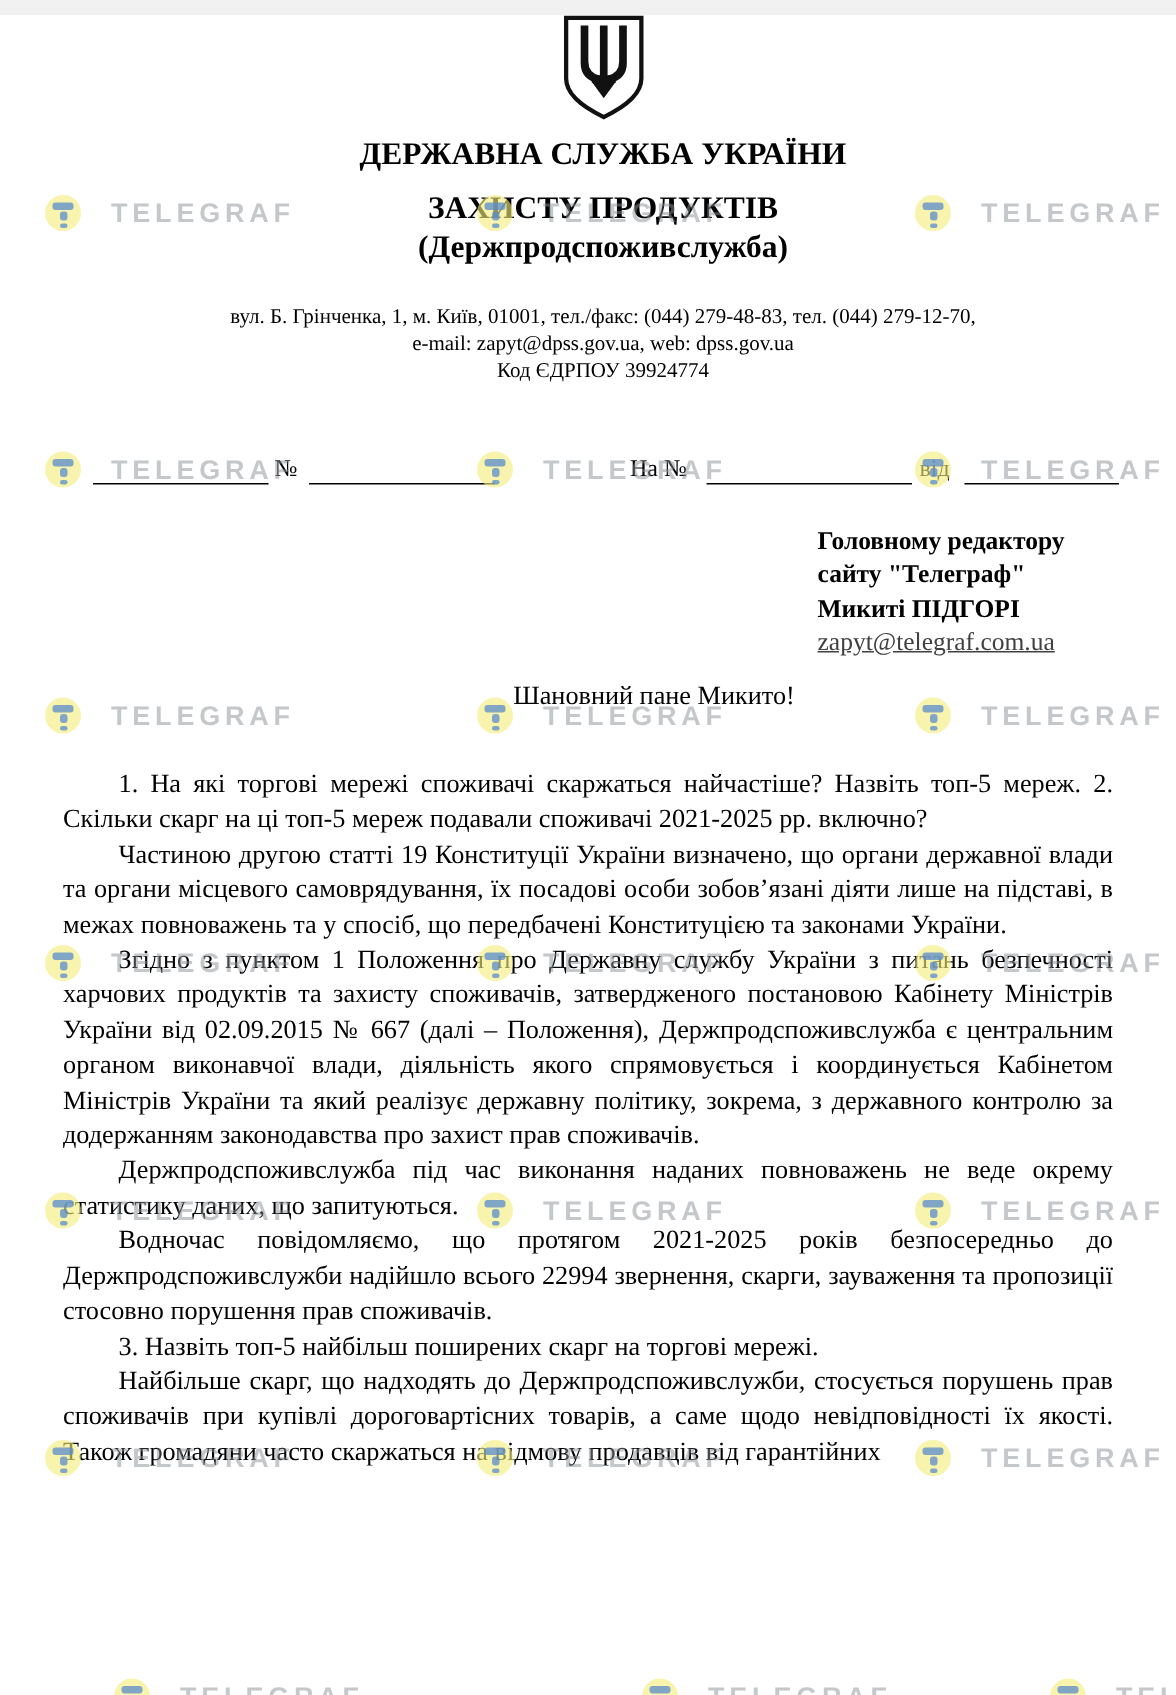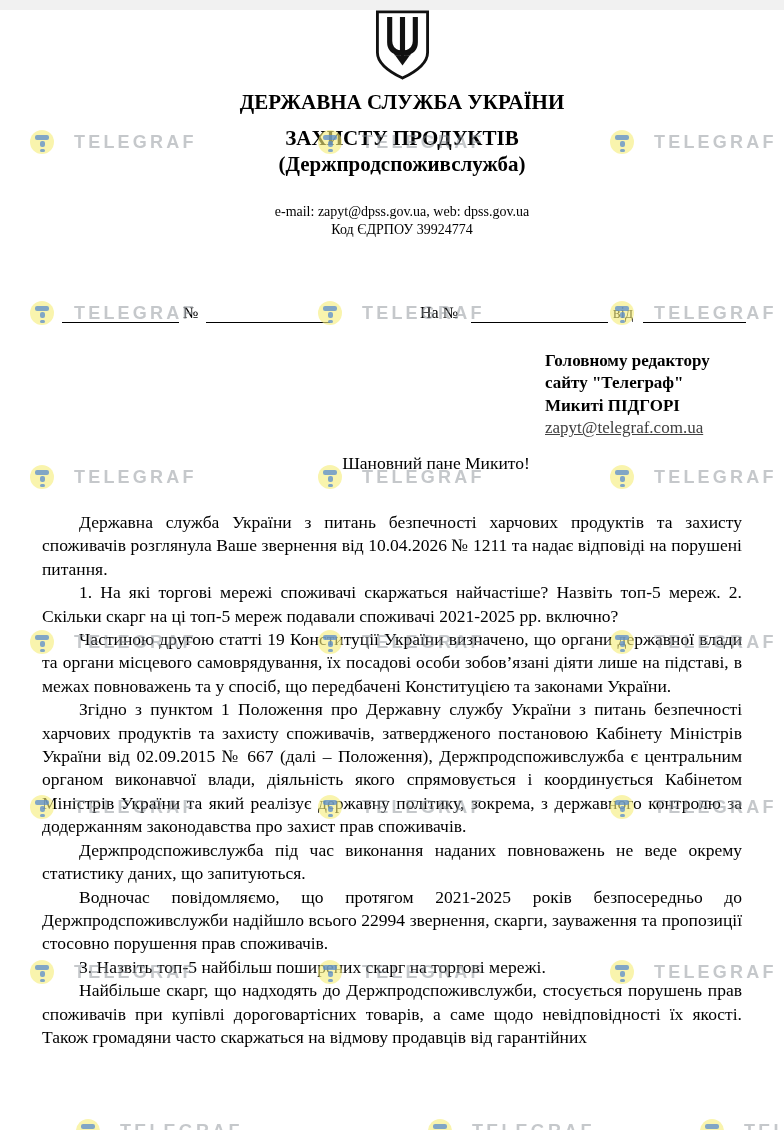--- a/index.html
+++ b/index.html
@@ -69,20 +69,21 @@
         <path d="M23,12 h9 v42 q0,13 13,16.5 v9.5 q-22,-4.5 -22,-24 z"></path>
         <path d="M77,12 h-9 v42 q0,13 -13,16.5 v9.5 q22,-4.5 22,-24 z"></path>
         <path d="M36,70 h28 v9 h-28 z"></path>
         <path d="M37,79 L50,97 L63,79 z"></path>
       </g>
     </svg>
     <div class="org-name">ДЕРЖАВНА СЛУЖБА УКРАЇНИ</div>
     <div class="org-name">ЗАХИСТУ ПРОДУКТІВ</div>
     <div class="org-short">(Держпродспоживслужба)</div>
     <div class="org-address">
+      <div>вул. Б. Грінченка, 1, м. Київ, 01001, тел./факс: (044) 279-48-83, тел. (044) 279-12-70,</div>
       <div>e-mail: zapyt@dpss.gov.ua, web: dpss.gov.ua</div>
       <div>Код ЄДРПОУ 39924774</div>
     </div>
   </header>
 
   <div class="ref-row">
     <i class="ref-line a"></i>
     <span class="ref-label num">№</span>
     <i class="ref-line b"></i>
     <span class="ref-label re">На №</span>
@@ -94,21 +95,20 @@
   <div class="recipient">
     <div>Головному редактору</div>
     <div>сайту "Телеграф"</div>
     <div>Микиті ПІДГОРІ</div>
     <div><a>zapyt@telegraf.com.ua</a></div>
   </div>
 
   <div class="salutation">Шановний пане Микито!</div>
 
   <main class="body-text" id="body-text">
-      <p class="">Державна служба України з питань безпечності харчових продуктів та захисту споживачів розглянула Ваше звернення від 10.04.2026 № 1211 та надає відповіді на порушені питання.</p>
       <p class="italic">1. На які торгові мережі споживачі скаржаться найчастіше? Назвіть топ-5 мереж. 2. Скільки скарг на ці топ-5 мереж подавали споживачі 2021-2025 рр. включно?</p>
       <p class="">Частиною другою статті 19 Конституції України визначено, що органи державної влади та органи місцевого самоврядування, їх посадові особи зобов’язані діяти лише на підставі, в межах повноважень та у спосіб, що передбачені Конституцією та законами України.</p>
       <p class="">Згідно з пунктом 1 Положення про Державну службу України з питань безпечності харчових продуктів та захисту споживачів, затвердженого постановою Кабінету Міністрів України від 02.09.2015 № 667 (далі – Положення), Держпродспоживслужба є центральним органом виконавчої влади, діяльність якого спрямовується і координується Кабінетом Міністрів України та який реалізує державну політику, зокрема, з державного контролю за додержанням законодавства про захист прав споживачів.</p>
       <p class="">Держпродспоживслужба під час виконання наданих повноважень не веде окрему статистику даних, що запитуються.</p>
       <p class="">Водночас повідомляємо, що протягом 2021-2025 років безпосередньо до Держпродспоживслужби надійшло всього 22994 звернення, скарги, зауваження та пропозиції стосовно порушення прав споживачів.</p>
       <p class="italic">3. Назвіть топ-5 найбільш поширених скарг на торгові мережі.</p>
       <p class="">Найбільше скарг, що надходять до Держпродспоживслужби, стосується порушень прав споживачів при купівлі дороговартісних товарів, а саме щодо невідповідності їх якості. Також громадяни часто скаржаться на відмову продавців від гарантійних</p>
     </main>
 
   <div class="wm-layer" id="wm-layer">

